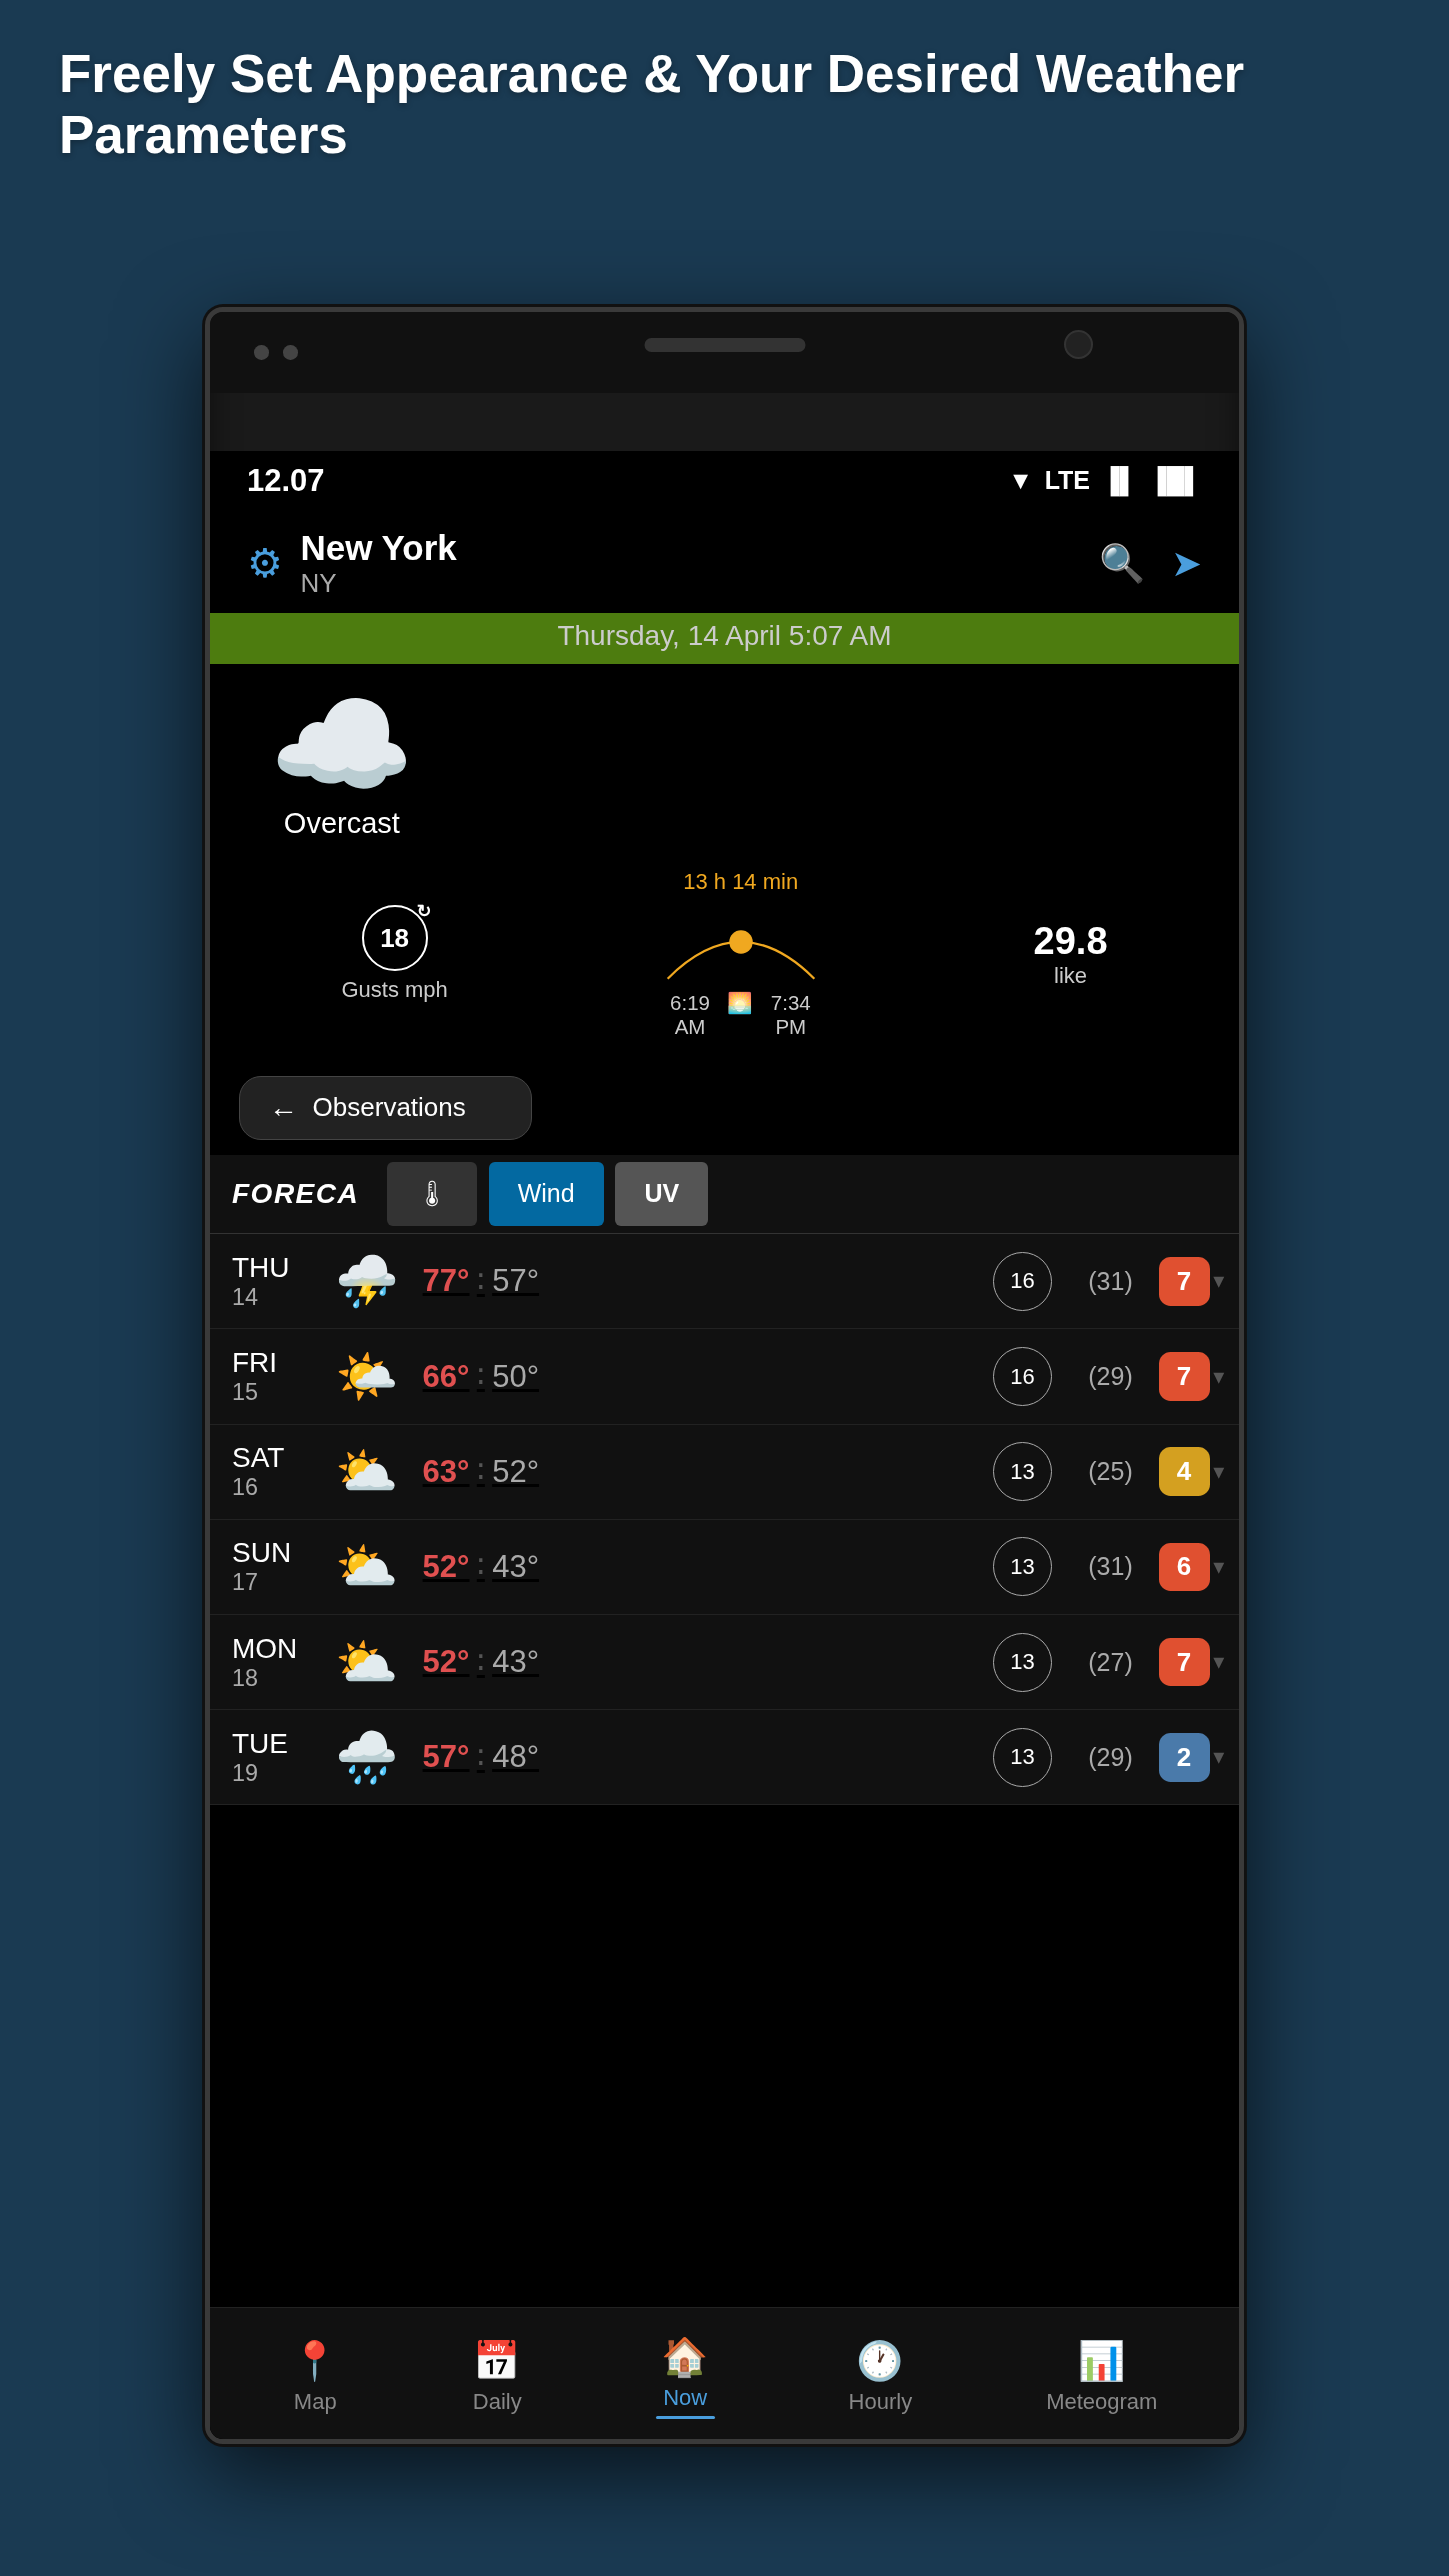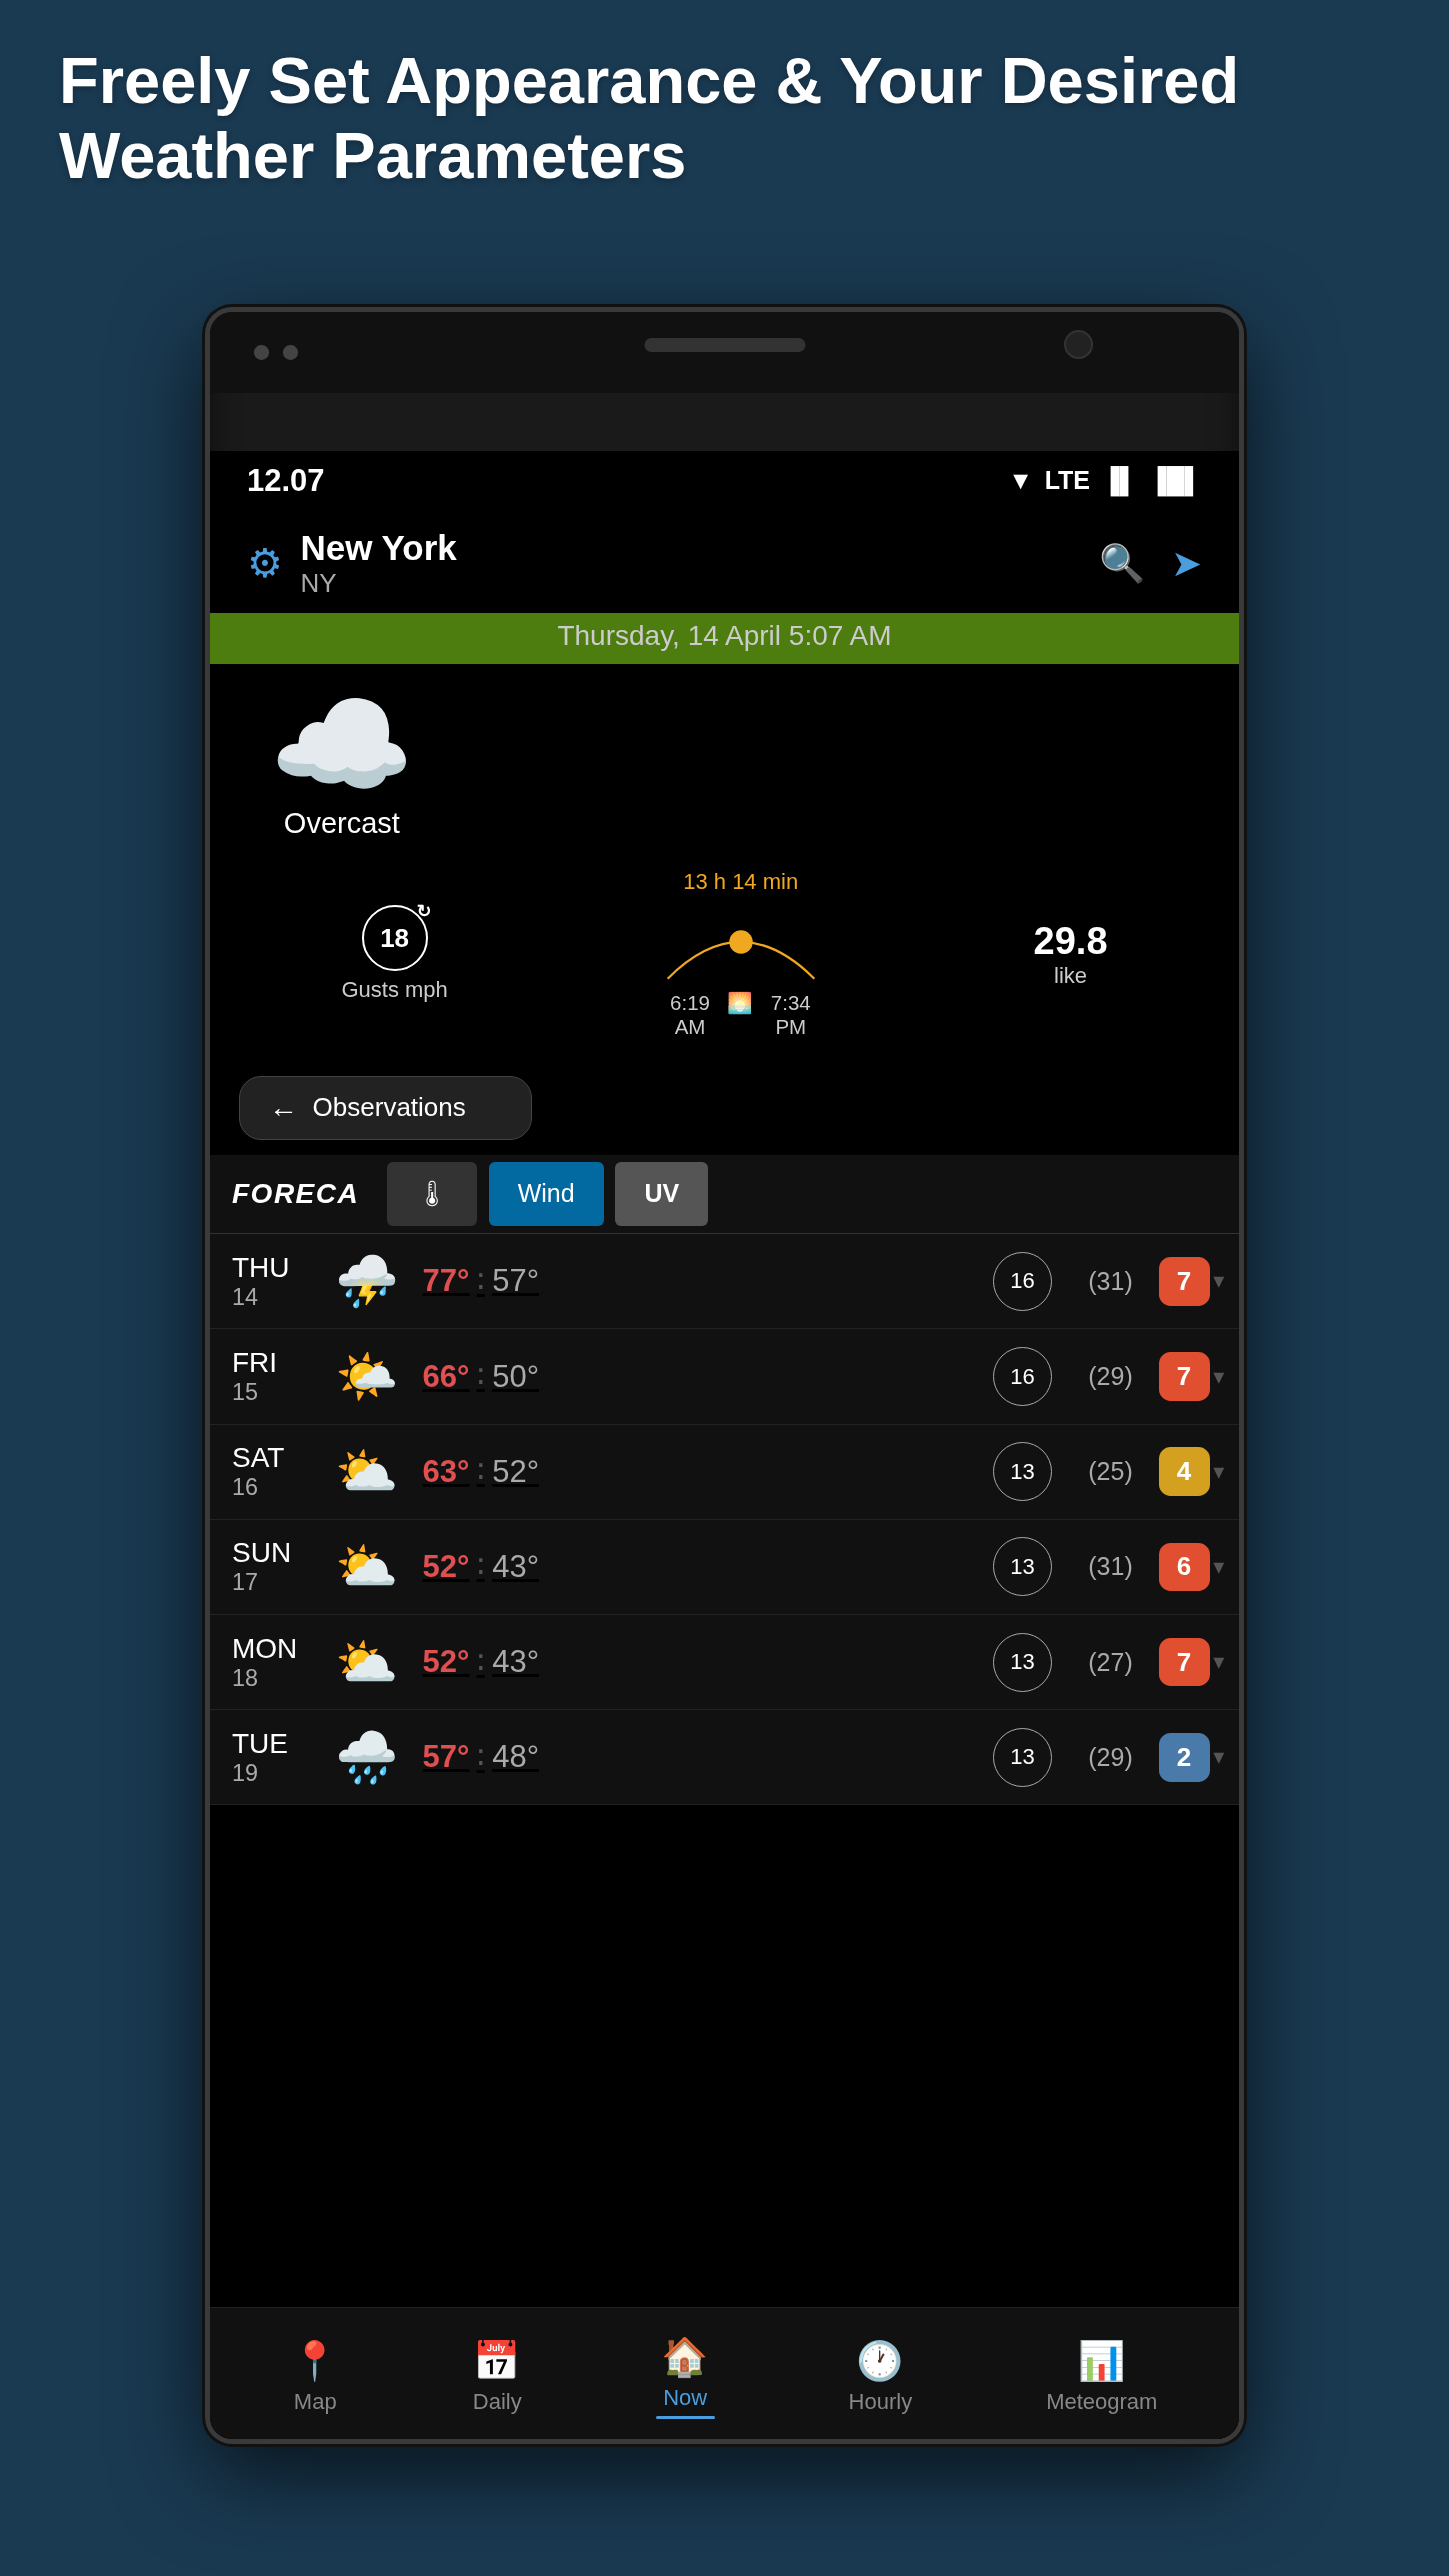--- a/index.html
+++ b/index.html
@@ -12,35 +12,35 @@
       position: relative;
     }
 
     
     .page-header {
       position: absolute;
       top: 44px;
       left: 59px;
       right: 72px;
       color: white;
-      font-size: 65px;
+      font-size: 53px;
       font-weight: 900;
       line-height: 1.15;
       text-shadow: 0 1.5px 5.9px rgba(0,0,0,0.3);
     }
 
     
     .phone-frame {
       position: absolute;
       top: 307px;
       left: 205px;
       width: 1039px;
       height: 2137px;
       background: #1a1a1a;
-      border-radius: 27px;
+      border-radius: 18px;
       border: 5.9px solid #3a3a3a;
       box-shadow: 0 0 0 2.9px #111, 0 29px 88px rgba(0,0,0,0.7), inset 0 0 29px rgba(0,0,0,0.5);
       overflow: hidden;
     }
 
     
     .phone-top-bar {
       width: 100%;
       height: 81px;
       background: #111;

